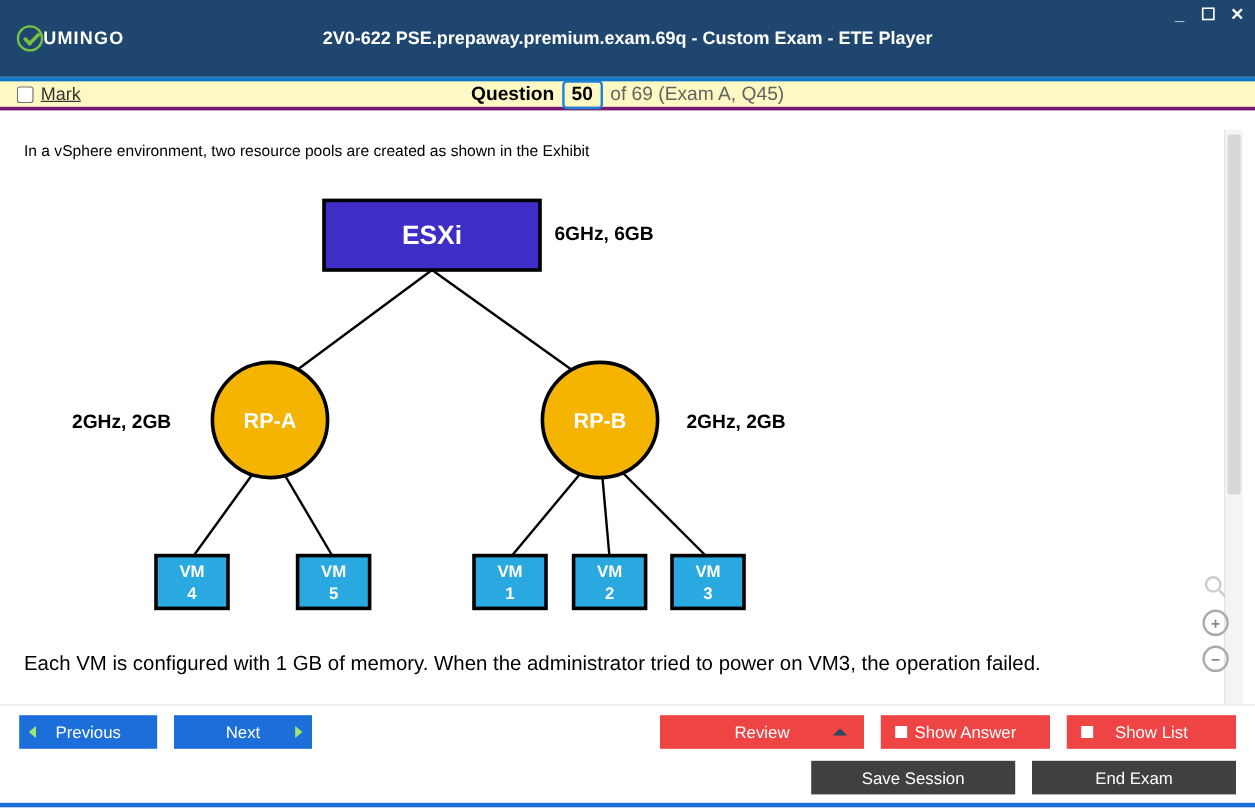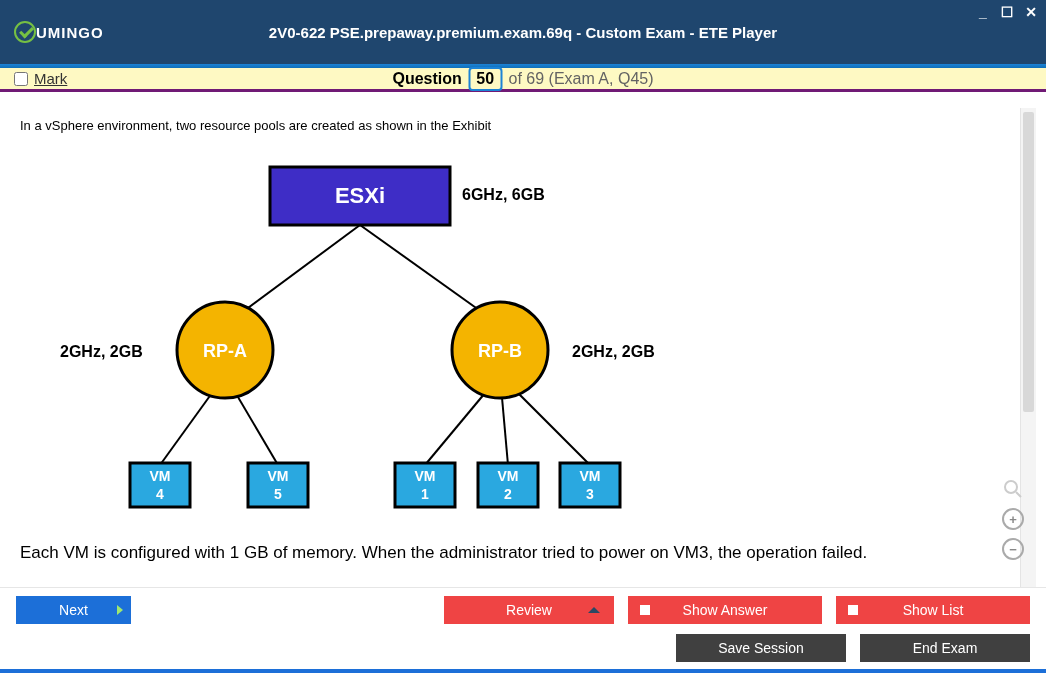--- a/index.html
+++ b/index.html
@@ -62,21 +62,21 @@
   }
   .btn-blue { background:#1c6fd8; width:115px; position:relative; }
   .btn-blue.prev::before, .btn-blue.next::after { content:""; position:absolute; top:50%; transform:translateY(-50%); width:0; height:0; }
   .btn-blue.prev::before { left:8px; border-top:5px solid transparent; border-bottom:5px solid transparent; border-right:6px solid #9fe870; }
   .btn-blue.next::after { right:8px; border-top:5px solid transparent; border-bottom:5px solid transparent; border-left:6px solid #9fe870; }
 
   .btn-orange { background:#ef4444; }
   .btn-gray { background:#404040; }
   .btn-review { width:170px; position:relative; }
   .btn-review .tri { position:absolute; right:14px; top:50%; transform:translateY(-50%); width:0; height:0; border-left:6px solid transparent; border-right:6px solid transparent; border-bottom:6px solid #2b4863; }
-  .btn-show { width:194px; position:relative; text-align:center; }
+  .btn-show { width:141px; position:relative; text-align:center; }
   .btn-show .sq { position:absolute; left:12px; top:50%; transform:translateY(-50%); width:10px; height:10px; background:#fff; }
   .btn-save, .btn-end { width:170px; }
 
   .spacer { flex:1; }
 
   .bottom-blue { position:absolute; left:0; right:0; bottom:0; height:4px; background:#1c6fd8; }
 
   
   .fake-scroll { position:absolute; right:0; top:0; bottom:0; width:16px; background:#f4f4f4; border-left:1px solid #e4e4e4; }
   .fake-thumb { position:absolute; left:2px; right:2px; top:4px; height:300px; background:#d8d8d8; border-radius:2px; }
@@ -182,20 +182,21 @@
         </svg>
     </div>
     <div class="tool-icon" style="color:#888; border-color:#aaa;">+</div>
     <div class="tool-icon" style="color:#888; border-color:#aaa;">−</div>
   </div>
 </div>
 
 <div class="footer">
   <div class="footer-row">
     <div class="nav-btns">
+      <button class="btn btn-blue prev">Previous</button>
       <button class="btn btn-blue next">Next</button>
     </div>
     <div class="spacer"></div>
     <button class="btn btn-orange btn-review">
       <span>Review</span>
       <span class="tri"></span>
     </button>
     <button class="btn btn-orange btn-show">
       <span class="sq"></span>
       <span>Show Answer</span>

